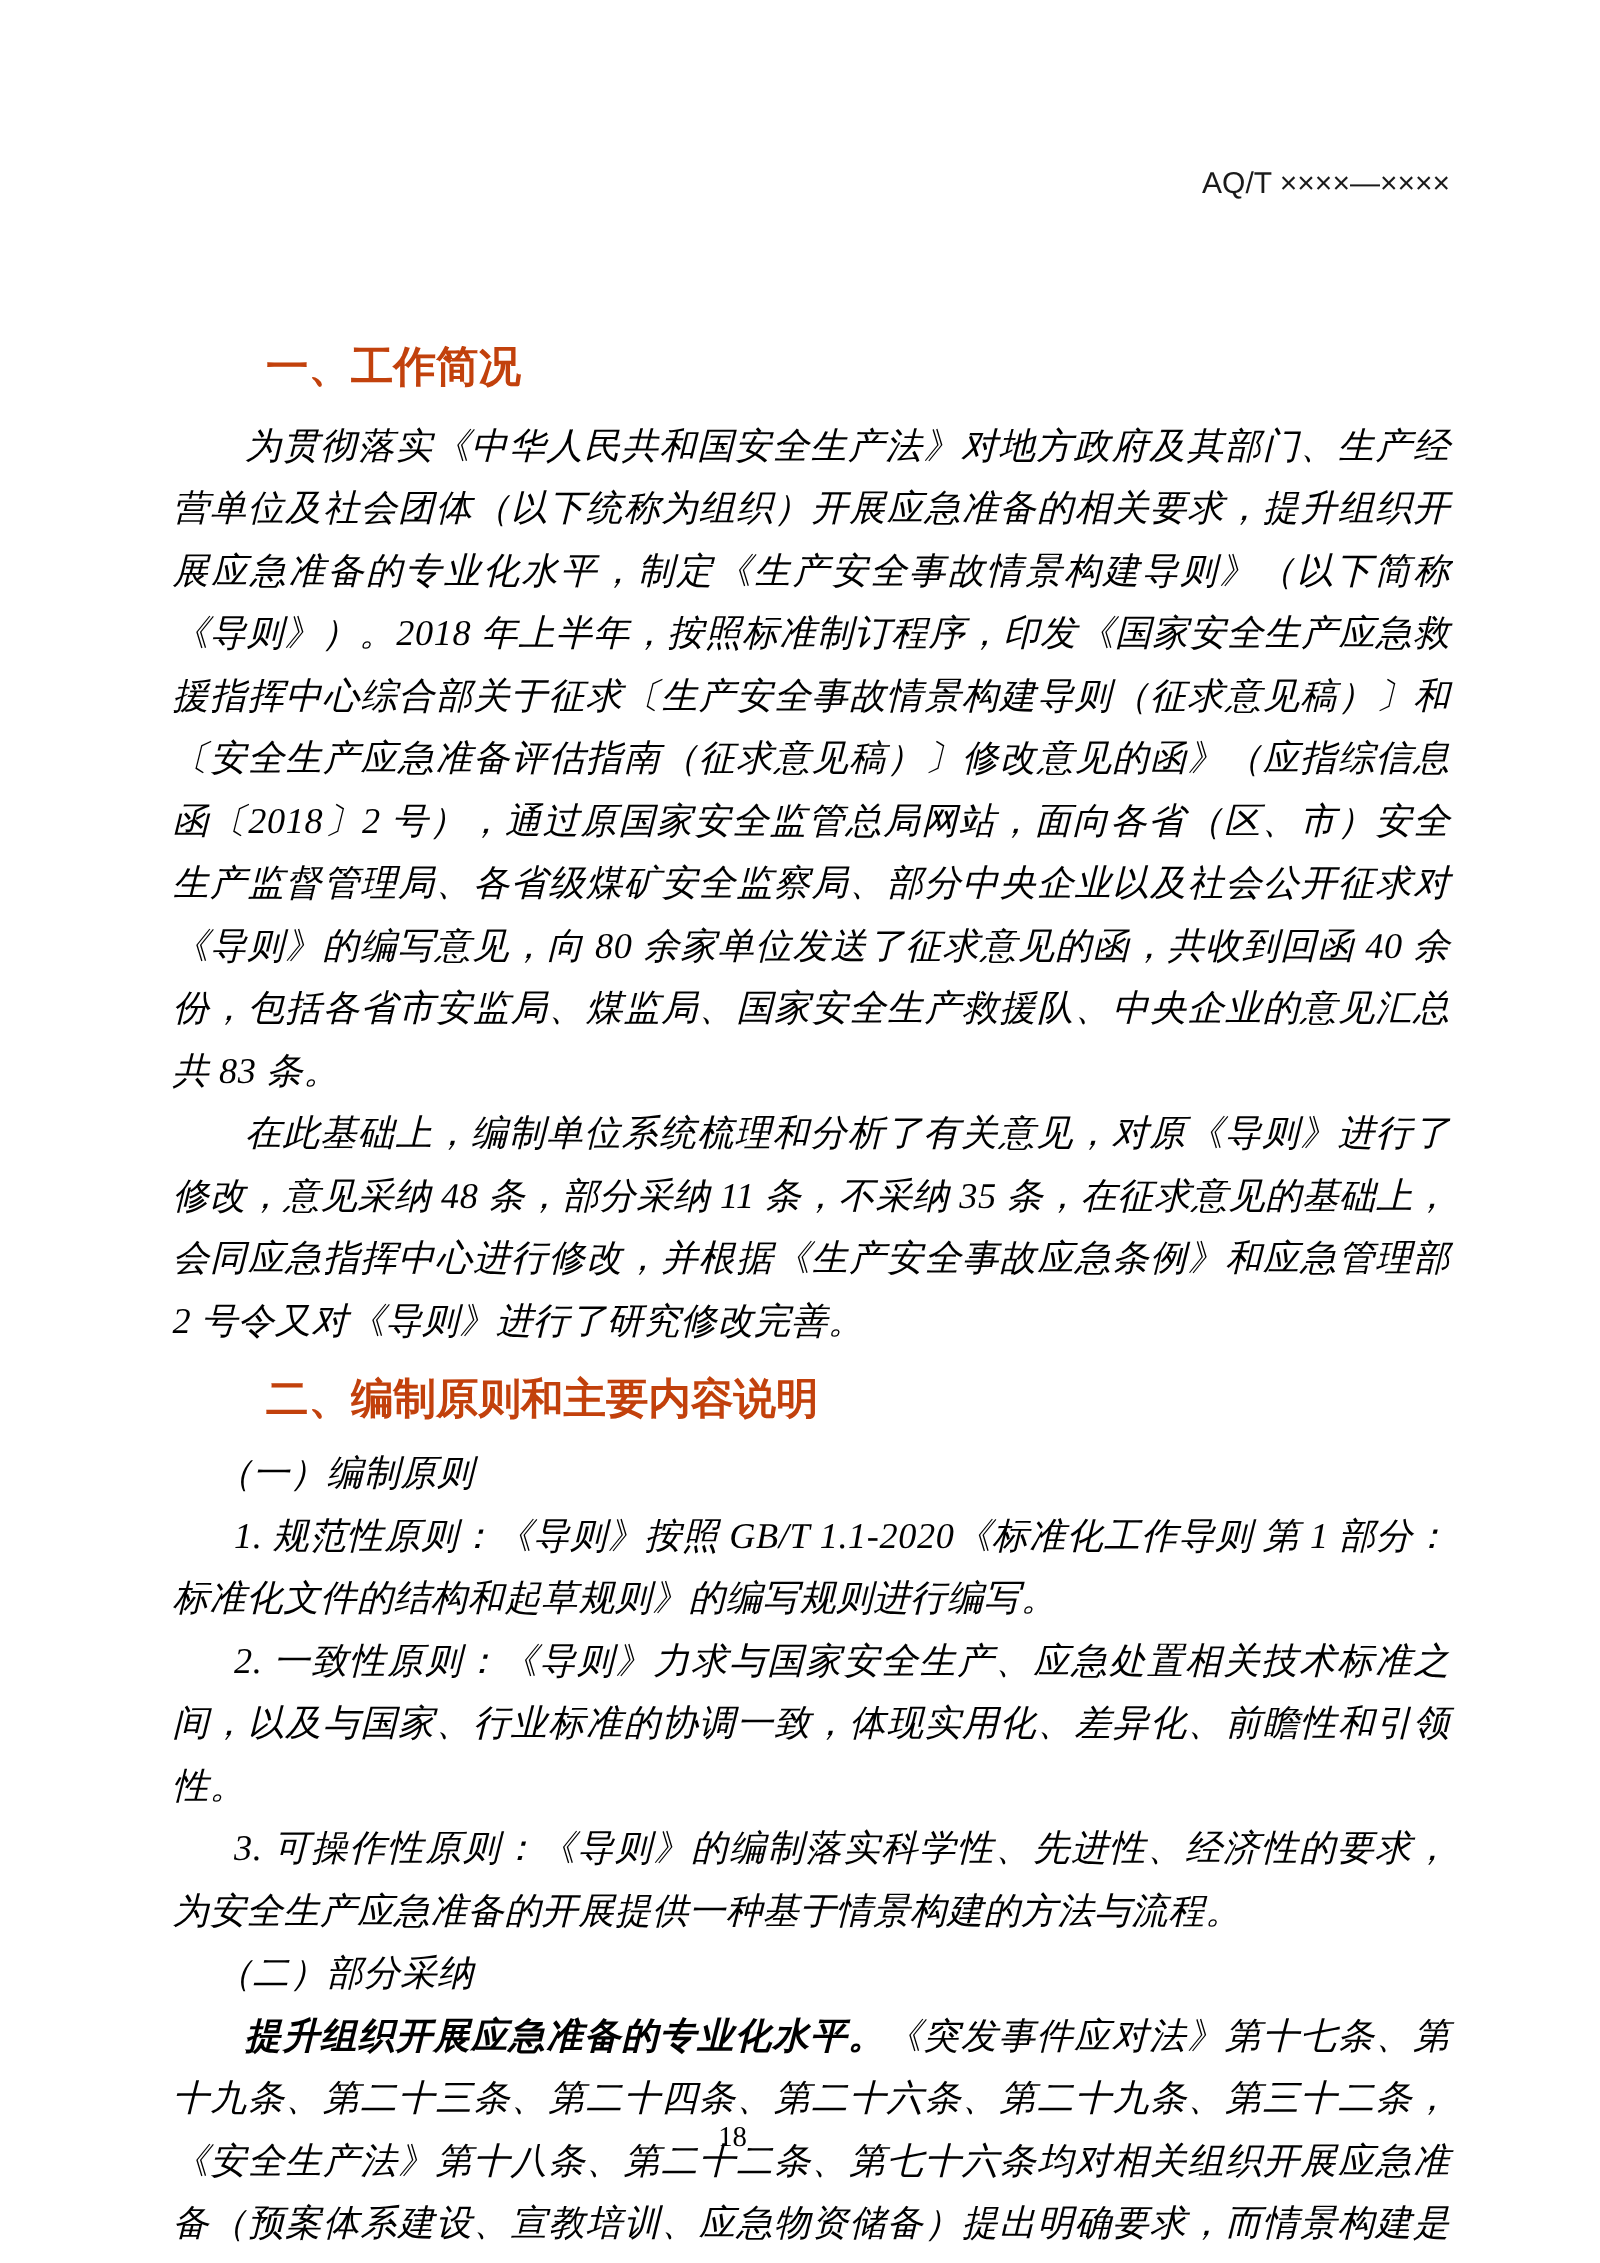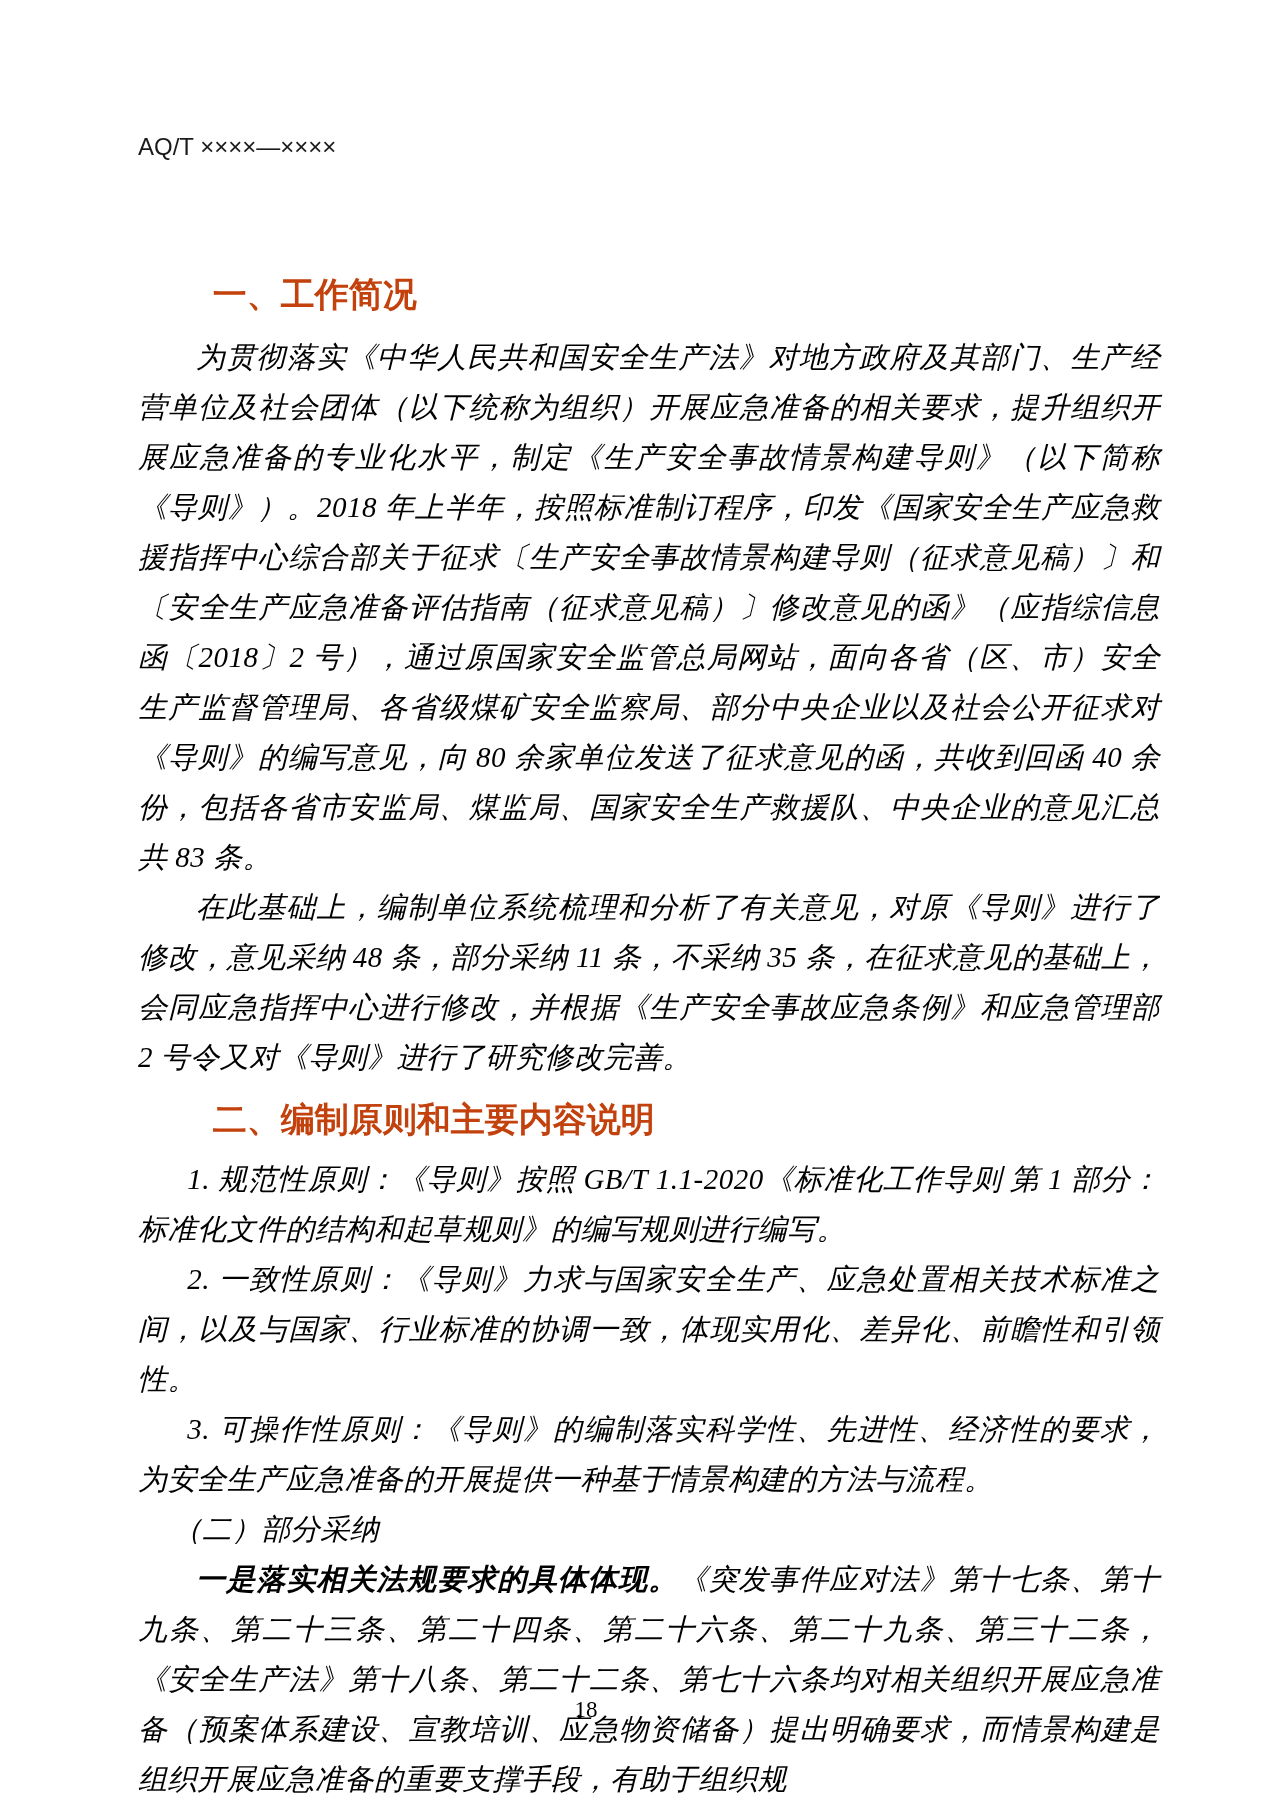--- a/index.html
+++ b/index.html
@@ -16,21 +16,21 @@
     font-family: "Liberation Serif", "DejaVu Serif", serif;
   }
   .page {
     box-sizing: border-box;
     width: 1280px;
     height: 1810px;
     padding: 132px 120px 0 138px;
     position: relative;
   }
   .doc-header {
-    text-align: left;
+    text-align: right;
     font-family: "Liberation Sans", "DejaVu Sans", sans-serif;
     font-size: 24px;
     line-height: 30px;
     color: #1a1a1a;
   }
   .h1 {
     font-family: "Liberation Sans", "DejaVu Sans", sans-serif;
     font-weight: bold;
     font-size: 34px;
     margin: 0;
@@ -91,28 +91,29 @@
   </div>
 
   <h1 class="h1 h1-first">一、工作简况</h1>
 
   <p class="body first-after-h1">为贯彻落实《中华人民共和国安全生产法》对地方政府及其部门、生产经营单位及社会团体（以下统称为组织）开展应急准备的相关要求，提升组织开展应急准备的专业化水平，制定《生产安全事故情景构建导则》（以下简称《导则》）。2018 年上半年，按照标准制订程序，印发《国家安全生产应急救援指挥中心综合部关于征求〔生产安全事故情景构建导则（征求意见稿）〕和〔安全生产应急准备评估指南（征求意见稿）〕修改意见的函》（应指综信息函〔2018〕2 号），通过原国家安全监管总局网站，面向各省（区、市）安全生产监督管理局、各省级煤矿安全监察局、部分中央企业以及社会公开征求对《导则》的编写意见，向 80 余家单位发送了征求意见的函，共收到回函 40 余份，包括各省市安监局、煤监局、国家安全生产救援队、中央企业的意见汇总共 83 条。</p>
 
   <p class="body">在此基础上，编制单位系统梳理和分析了有关意见，对原《导则》进行了修改，意见采纳 48 条，部分采纳 11 条，不采纳 35 条，在征求意见的基础上，会同应急指挥中心进行修改，并根据《生产安全事故应急条例》和应急管理部 2 号令又对《导则》进行了研究修改完善。</p>
 
   <h1 class="h1 h1-second">二、编制原则和主要内容说明</h1>
 
+  <p class="body sub">（一）编制原则</p>
 
   <p class="body item">1. 规范性原则：《导则》按照 GB/T 1.1-2020《标准化工作导则 第 1 部分：标准化文件的结构和起草规则》的编写规则进行编写。</p>
 
   <p class="body item">2. 一致性原则：《导则》力求与国家安全生产、应急处置相关技术标准之间，以及与国家、行业标准的协调一致，体现实用化、差异化、前瞻性和引领性。</p>
 
   <p class="body item">3. 可操作性原则：《导则》的编制落实科学性、先进性、经济性的要求，为安全生产应急准备的开展提供一种基于情景构建的方法与流程。</p>
 
   <p class="body sub">（二）部分采纳</p>
 
-  <p class="body"><span class="bold-lead">一是落实相关法规要求的具体体现。</span><span>《突发事件应对法》第十七条、第十九条、第二十三条、第二十四条、第二十六条、第二十九条、第三十二条，《安全生产法》第十八条、第二十二条、第七十六条均对相关组织开展应急准备（预案体系建设、宣教培训、应急物资储备）提出明确要求，而情景构建是组织开展应急准备的重要支撑手段，有助于组织规</span></p>
+  <p class="body"><span class="bold-lead">提升组织开展应急准备的专业化水平。</span><span>《突发事件应对法》第十七条、第十九条、第二十三条、第二十四条、第二十六条、第二十九条、第三十二条，《安全生产法》第十八条、第二十二条、第七十六条均对相关组织开展应急准备（预案体系建设、宣教培训、应急物资储备）提出明确要求，而情景构建是组织开展应急准备的重要支撑手段，有助于组织规</span></p>
 
   <div class="footer">
     <span>18</span>
   </div>
 
 </div>
 
 </body></html>

